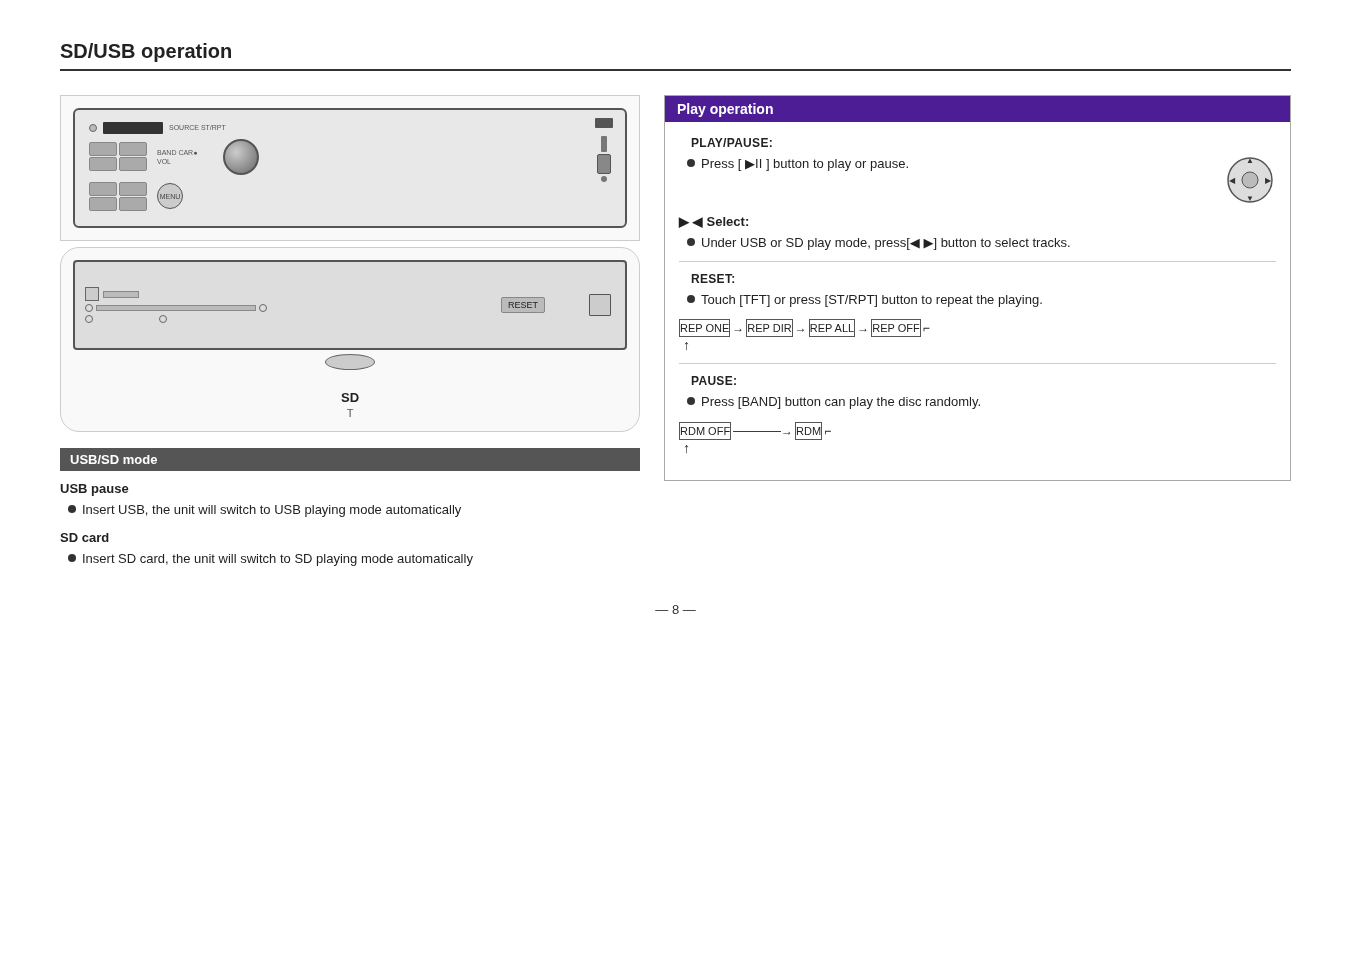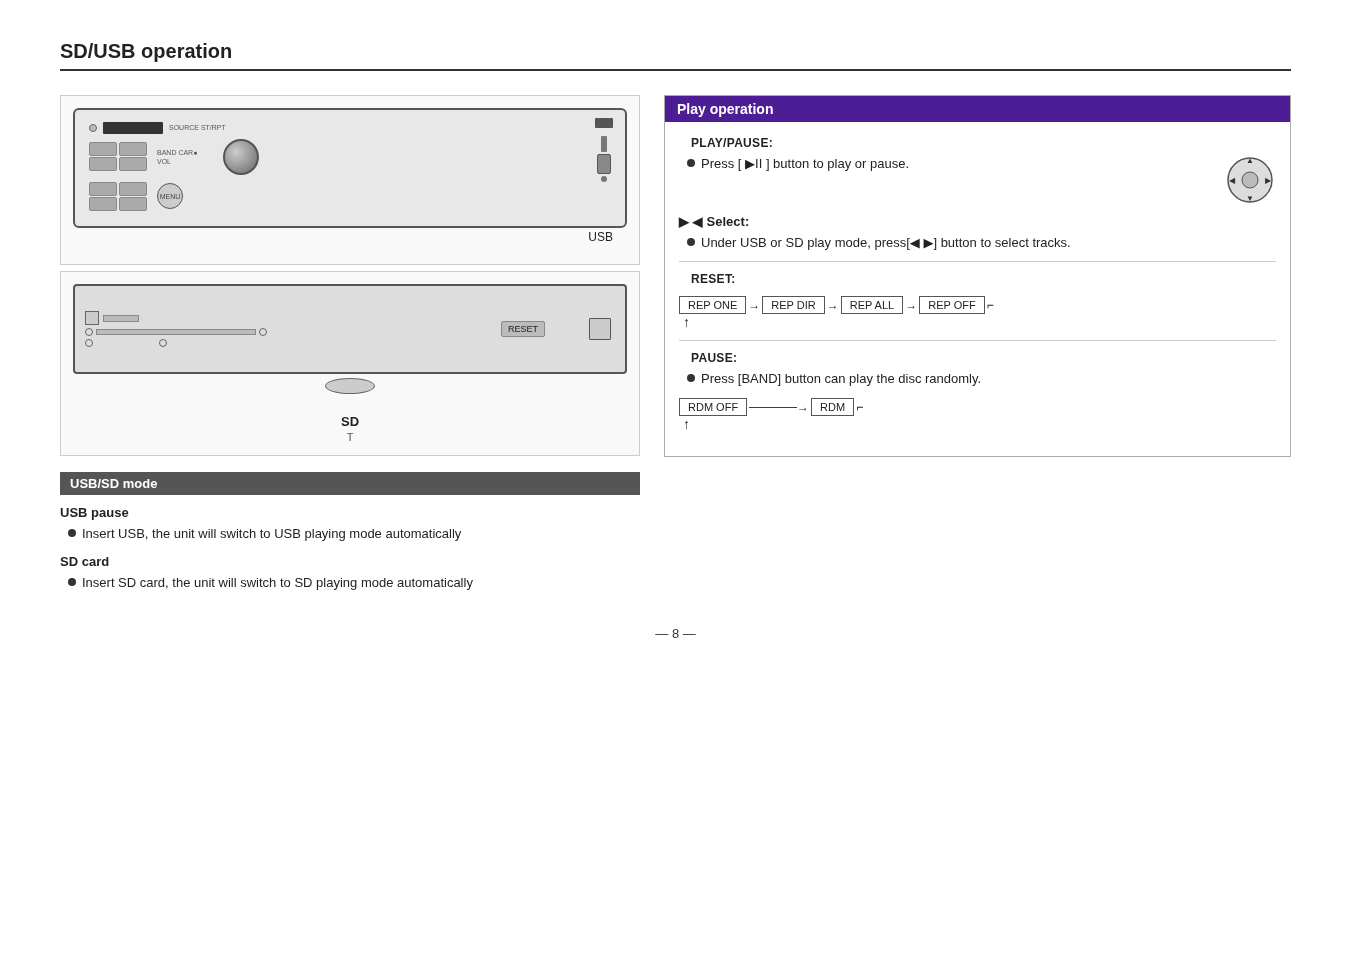--- a/index.html
+++ b/index.html
@@ -216,21 +216,21 @@
     }
 
     .knob-icon {
       width: 52px;
       height: 52px;
       flex-shrink: 0;
     }
 
     .flow-box {
       border: 1px solid #555;
-      padding: 2px 8px;
+      padding: 2px 0;
       font-size: 11px;
       white-space: nowrap;
       background: #fff;
     }
 
     .flow-arrow {
       font-size: 12px;
       margin: 0 2px;
     }
 
@@ -352,24 +352,23 @@
           <div class="device-top-right">
             <div style="width:18px;height:10px;background:#555;border-radius:1px;"></div>
             <div style="display:flex;flex-direction:column;align-items:center;gap:2px;margin-top:4px;">
               <div style="width:6px;height:16px;background:#777;border-radius:1px;"></div>
               <div class="device-usb-port"></div>
               <div style="width:6px;height:6px;background:#777;border-radius:50%;"></div>
             </div>
           </div>
         </div>
       </div>
-      <div class="usb-label">USB</div>
     </div>
 
-    <div class="device-area" style="margin-top:0;">
+    <div class="device-area" style="margin-top:0;border-radius:19px;">
       <div class="device-back">
         <div style="display:flex;flex-direction:column;gap:3px;flex:1;">
           <div style="display:flex;align-items:center;gap:4px;">
             <div style="width:14px;height:14px;border:1px solid #666;background:#ccc;"></div>
             <div style="width:36px;height:7px;border:1px solid #888;background:#bbb;"></div>
           </div>
           <div style="display:flex;align-items:center;gap:3px;">
             <div style="width:8px;height:8px;border-radius:50%;border:1px solid #666;"></div>
             <div style="width:160px;height:6px;background:#bbb;border:1px solid #888;"></div>
             <div style="width:8px;height:8px;border-radius:50%;border:1px solid #666;"></div>
@@ -444,20 +443,24 @@
         </div>
         <div class="bullet-item" style="margin-top:4px;">
           <div class="bullet-dot"></div>
           <span>Under USB or SD play mode, press[◀   ▶] button to select tracks.</span>
         </div>
       </div>
 
       <div class="divider"></div>
 
       <div class="op-label">RESET:</div>
+      <div class="bullet-item">
+        <div class="bullet-dot"></div>
+        <span>Touch [TFT] or press [ST/RPT] button  to repeat the playing.</span>
+      </div>
 
       <div class="flow-diagram">
         <div class="flow-diagram-row">
           <div class="flow-box">
             <span>REP ONE</span>
           </div>
           <span class="flow-arrow"> → </span>
           <div class="flow-box">
             <span>REP DIR</span>
           </div>

